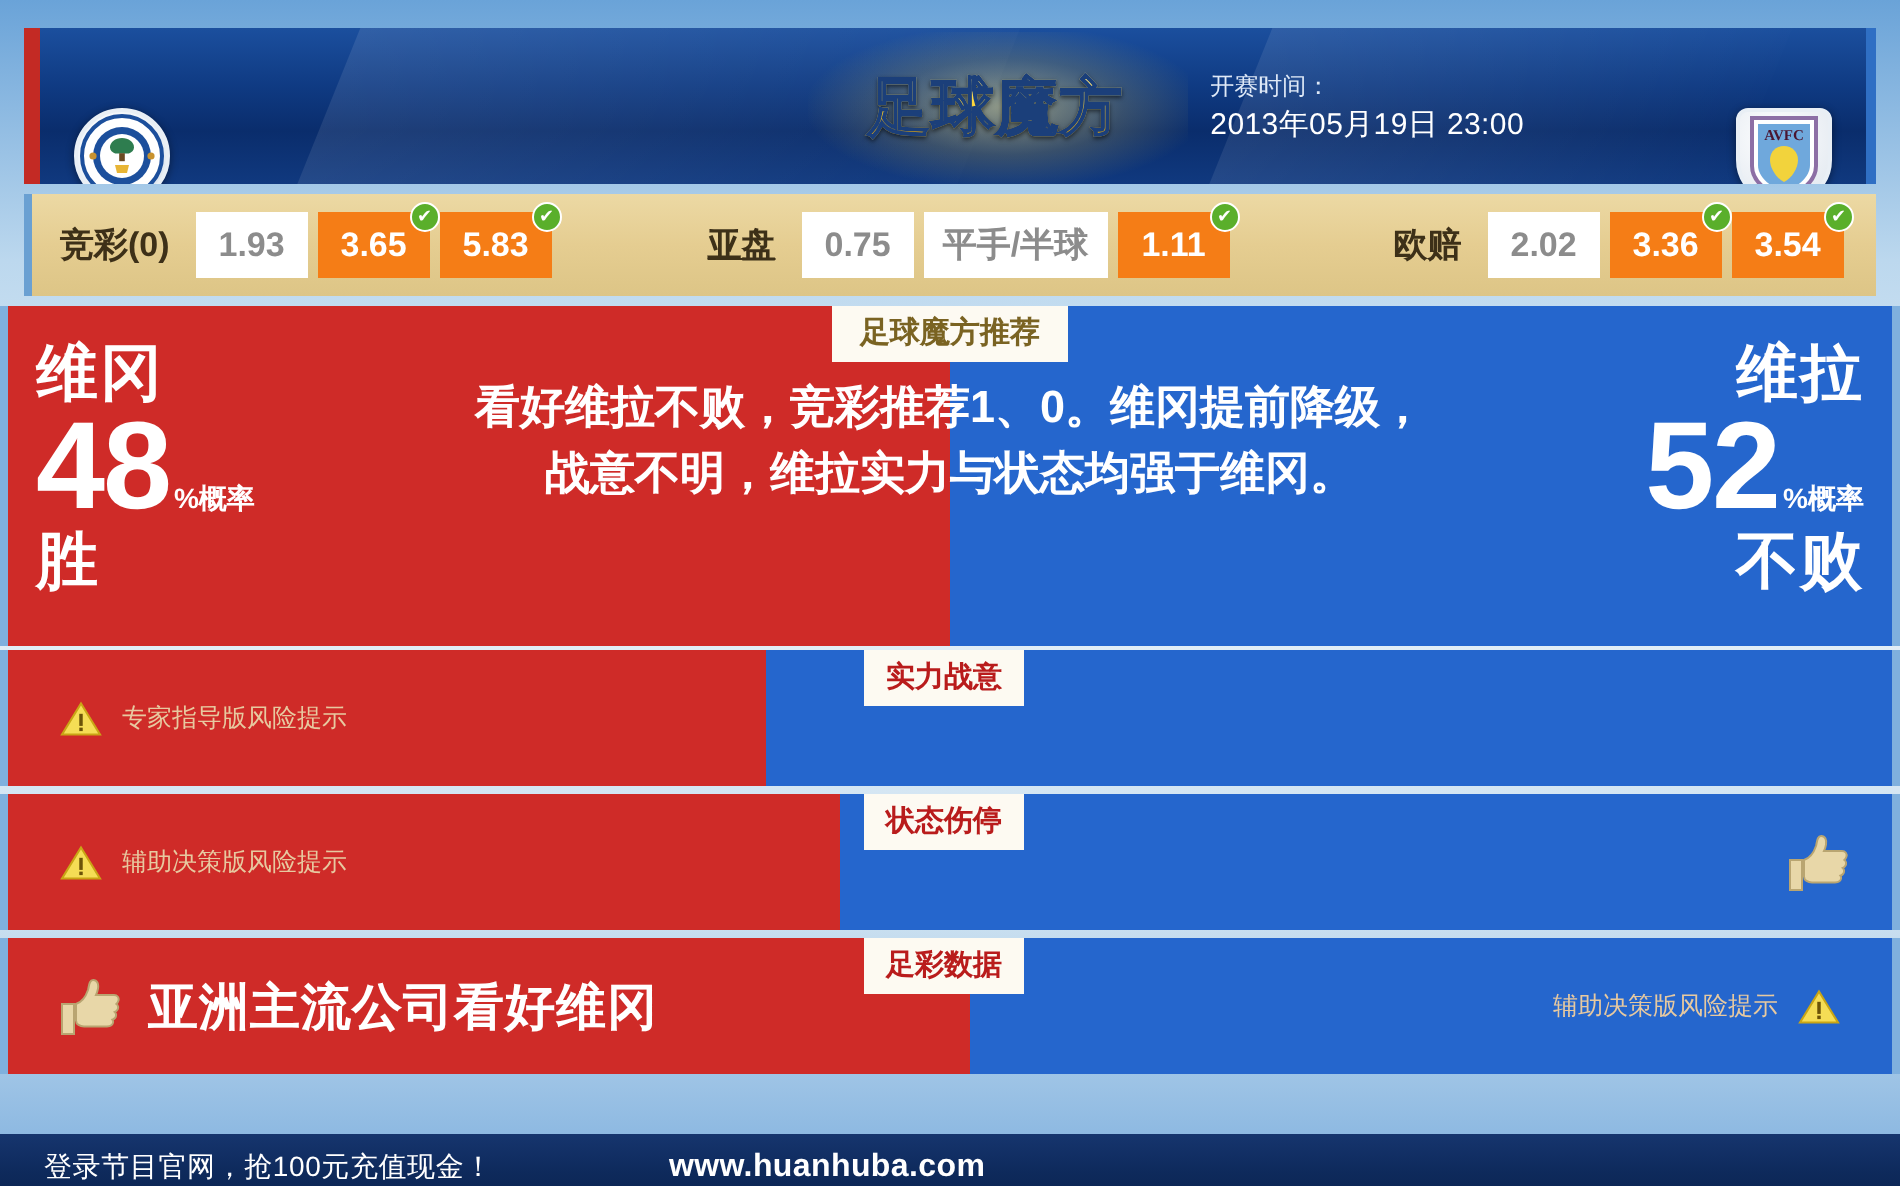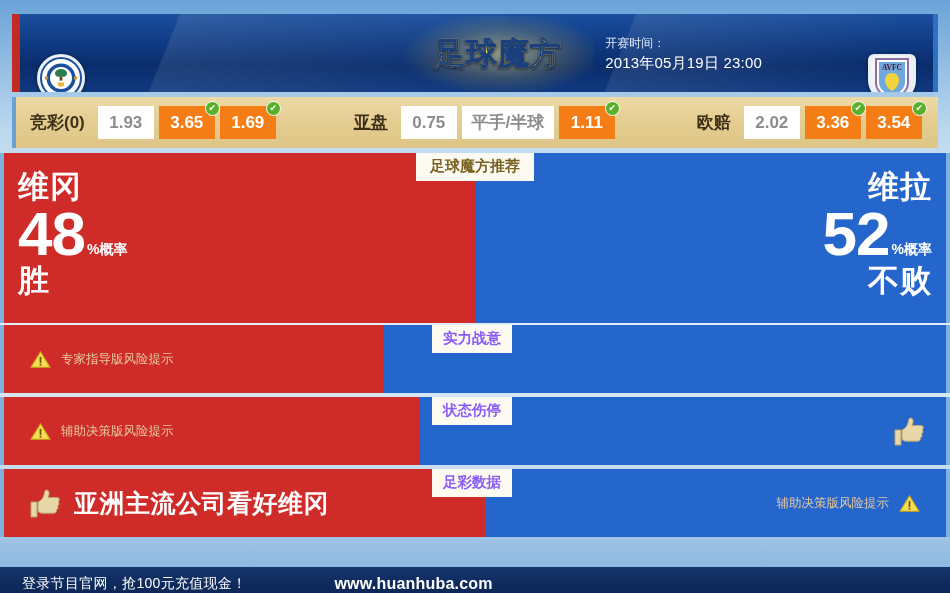--- a/index.html
+++ b/index.html
@@ -117,21 +117,21 @@
   
   .rows{ position:absolute; left:0; top:325px; width:950px; }
   .row{ position:relative; height:68px; margin-bottom:4px; }
   .row .r-red{ position:absolute; left:4px; top:0; height:68px; background:#cf2b28; }
   .row .r-blue{ position:absolute; top:0; right:4px; height:68px; background:#2566cd; }
   .row .r-edge-l{ position:absolute; left:0; top:0; width:4px; height:68px; background:#7fb0de; }
   .row .r-edge-r{ position:absolute; right:0; top:0; width:4px; height:68px; background:#7fb0de; }
 
   .row-chip{
     position:absolute; top:0; left:432px; z-index:10;
-    background:#fdfaf2; color:#8b5cf6; font-size:14.5px; font-weight:bold;
+    background:#fdfaf2; color:#b91c1c; font-size:14.5px; font-weight:bold;
     padding:4px 11px 5px; white-space:nowrap;text-align:right;
   }
 
   .risk{
     position:absolute; top:0; height:68px; display:flex; align-items:center; gap:10px;
     color:#e7c9a0; font-size:12.5px; z-index:6;
   }
   .risk-left{ left:30px; }
   .risk-right{ right:30px; }
   .warn-ico{ width:21px; height:19px; flex:none; }
@@ -200,21 +200,21 @@
     <div class="odds-left-edge"></div>
 
     <div class="odds-group g1">
       <span class="odds-label">竞彩(0)</span>
       <span class="cell plain">1.93</span>
       <span class="cell hot">
         <span>3.65</span>
         <span class="tick">✔</span>
       </span>
       <span class="cell hot">
-        <span>1.69</span>
+        <span>5.83</span>
         <span class="tick">✔</span>
       </span>
     </div>
 
     <div class="odds-group g2">
       <span class="odds-label u">亚盘</span>
       <span class="cell plain">0.75</span>
       <span class="cell plain wide">平手/半球</span>
       <span class="cell hot">
         <span>1.11</span>
@@ -254,20 +254,21 @@
     <div class="side-block side-right">
       <div class="side-team">维拉</div>
       <div class="side-num-row">
         <span class="side-num">52</span>
         <span class="side-pct">%概率</span>
       </div>
       <div class="side-res">不败</div>
     </div>
 
     <div class="tip-chip">足球魔方推荐</div>
+    <div class="tip-text">看好维拉不败，竞彩推荐1、0。维冈提前降级，战意不明，维拉实力与状态均强于维冈。</div>
   </div>
 
   <div class="rows">
 
     <div class="row">
       <div class="r-edge-l"></div>
       <div class="r-red" style="width:379px"></div>
       <div class="r-blue" style="left:383px"></div>
       <div class="r-edge-r"></div>
       <div class="risk risk-left">

